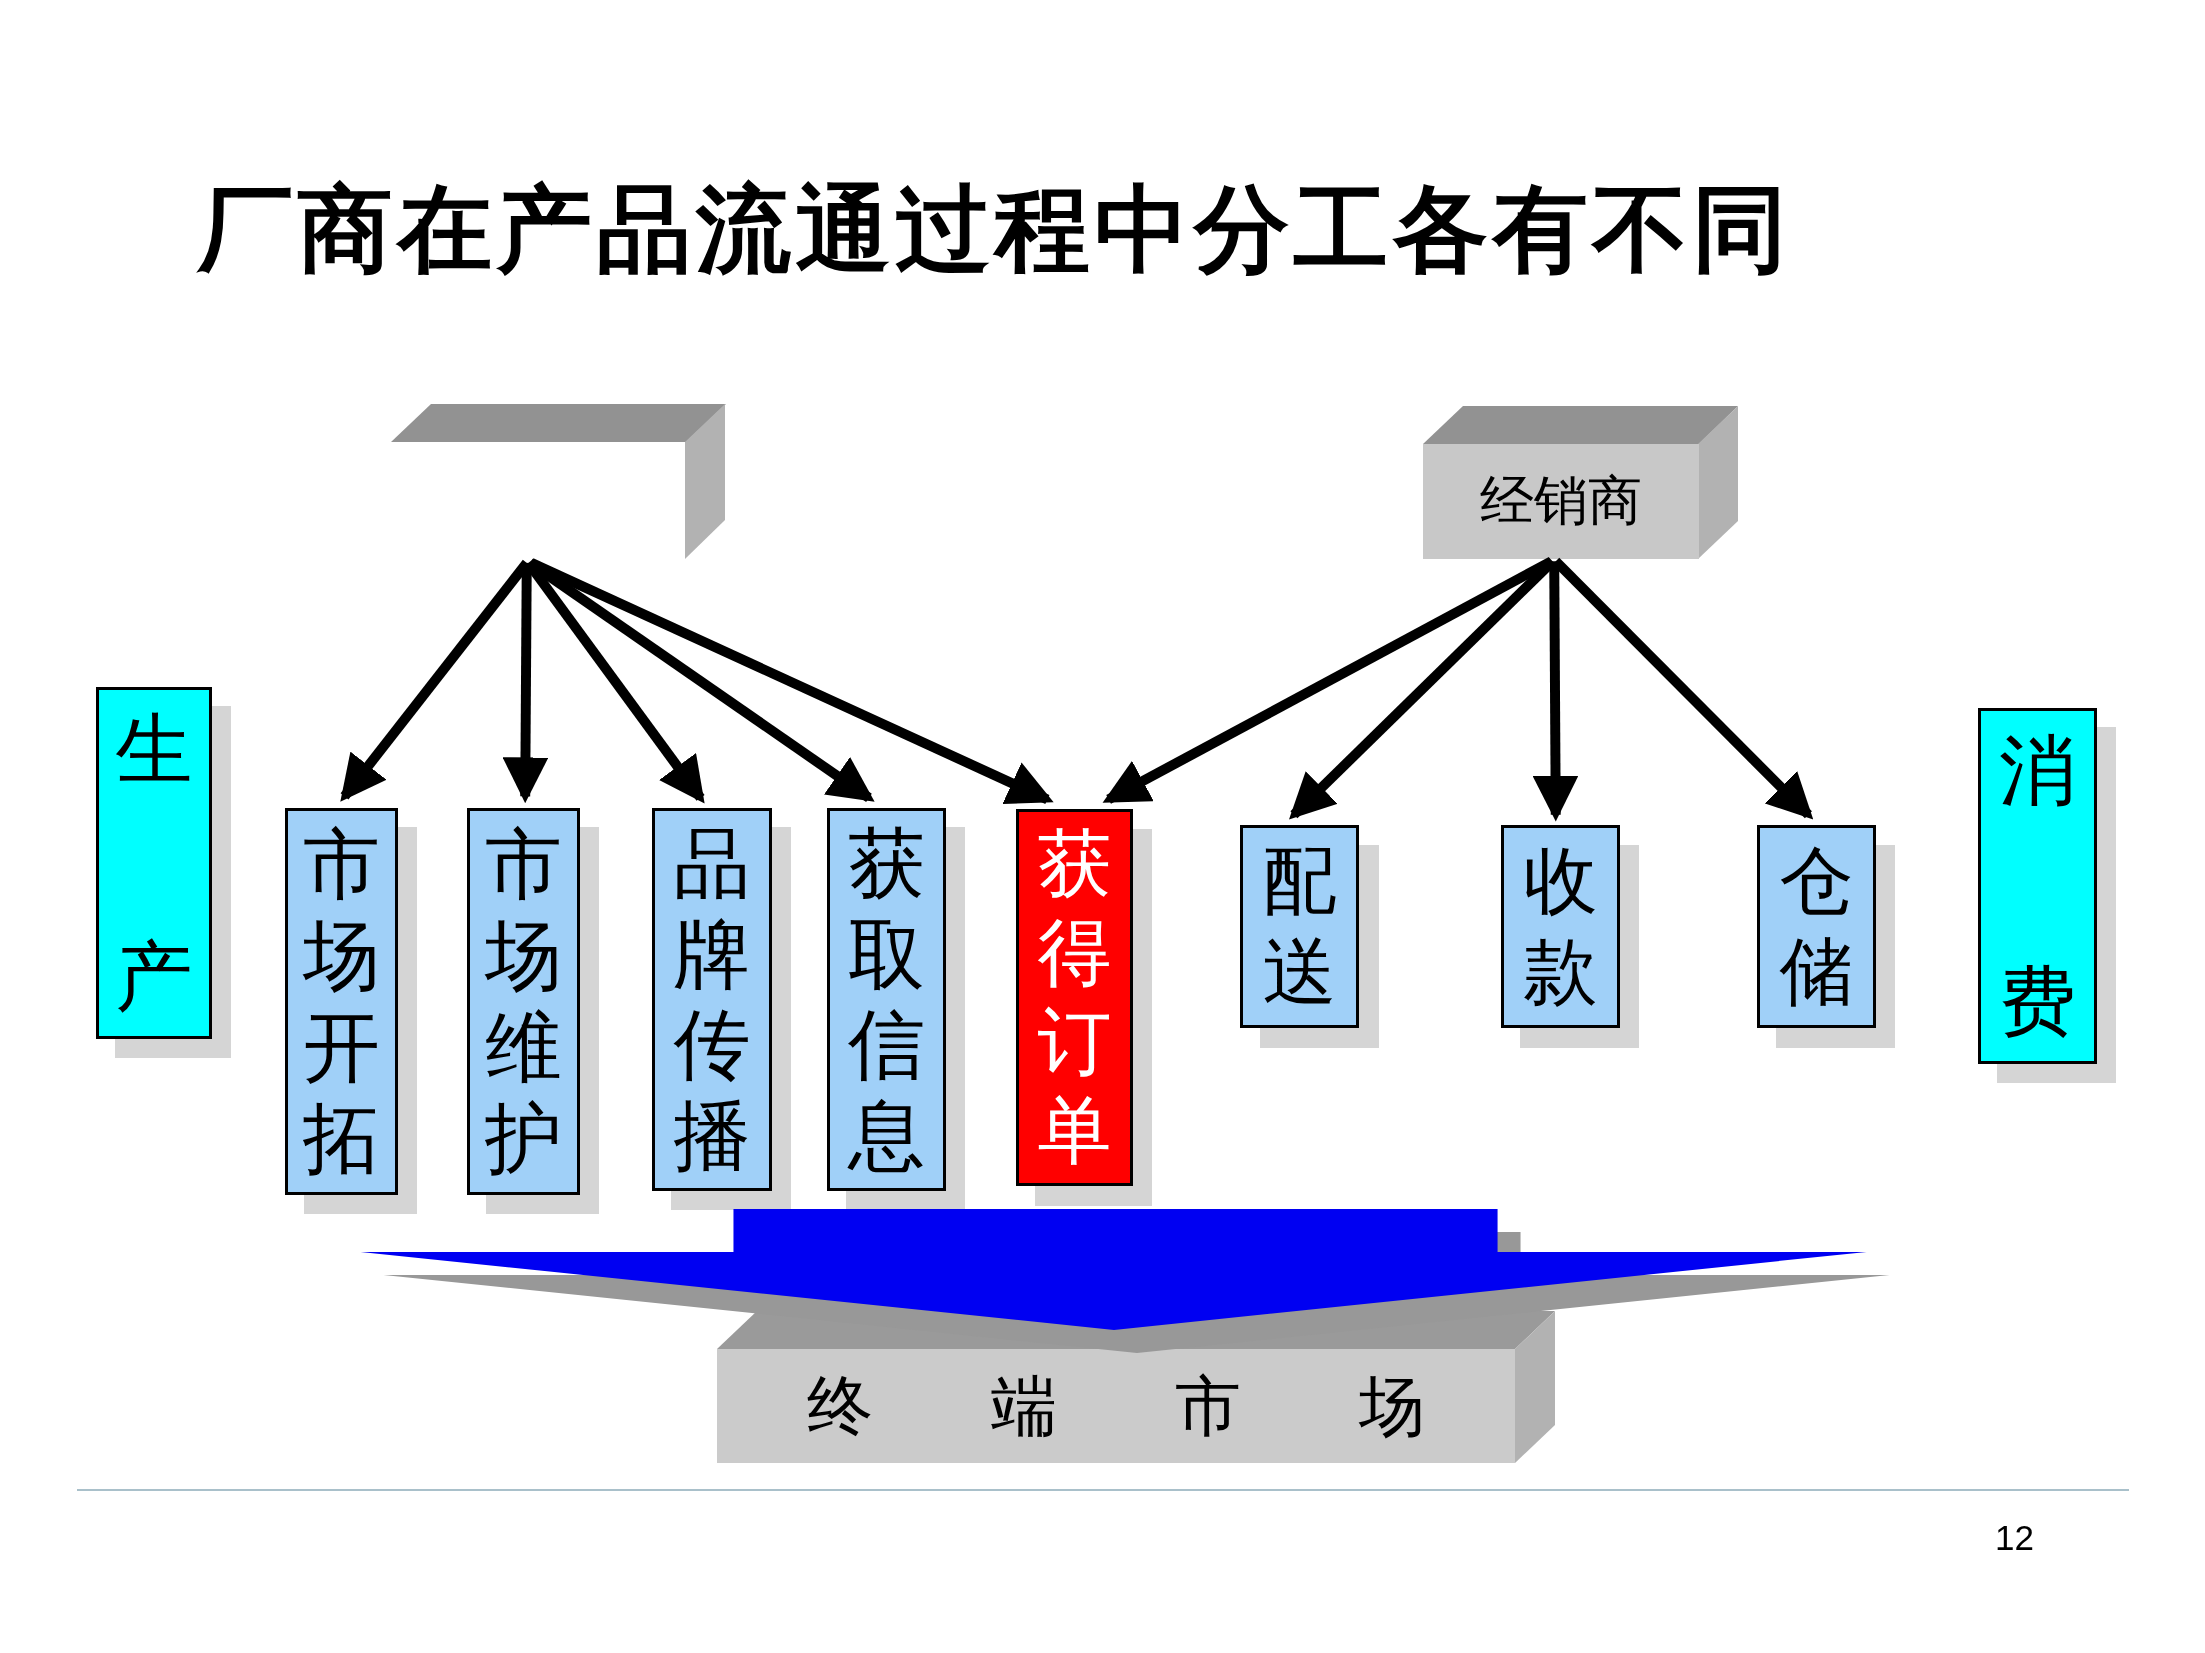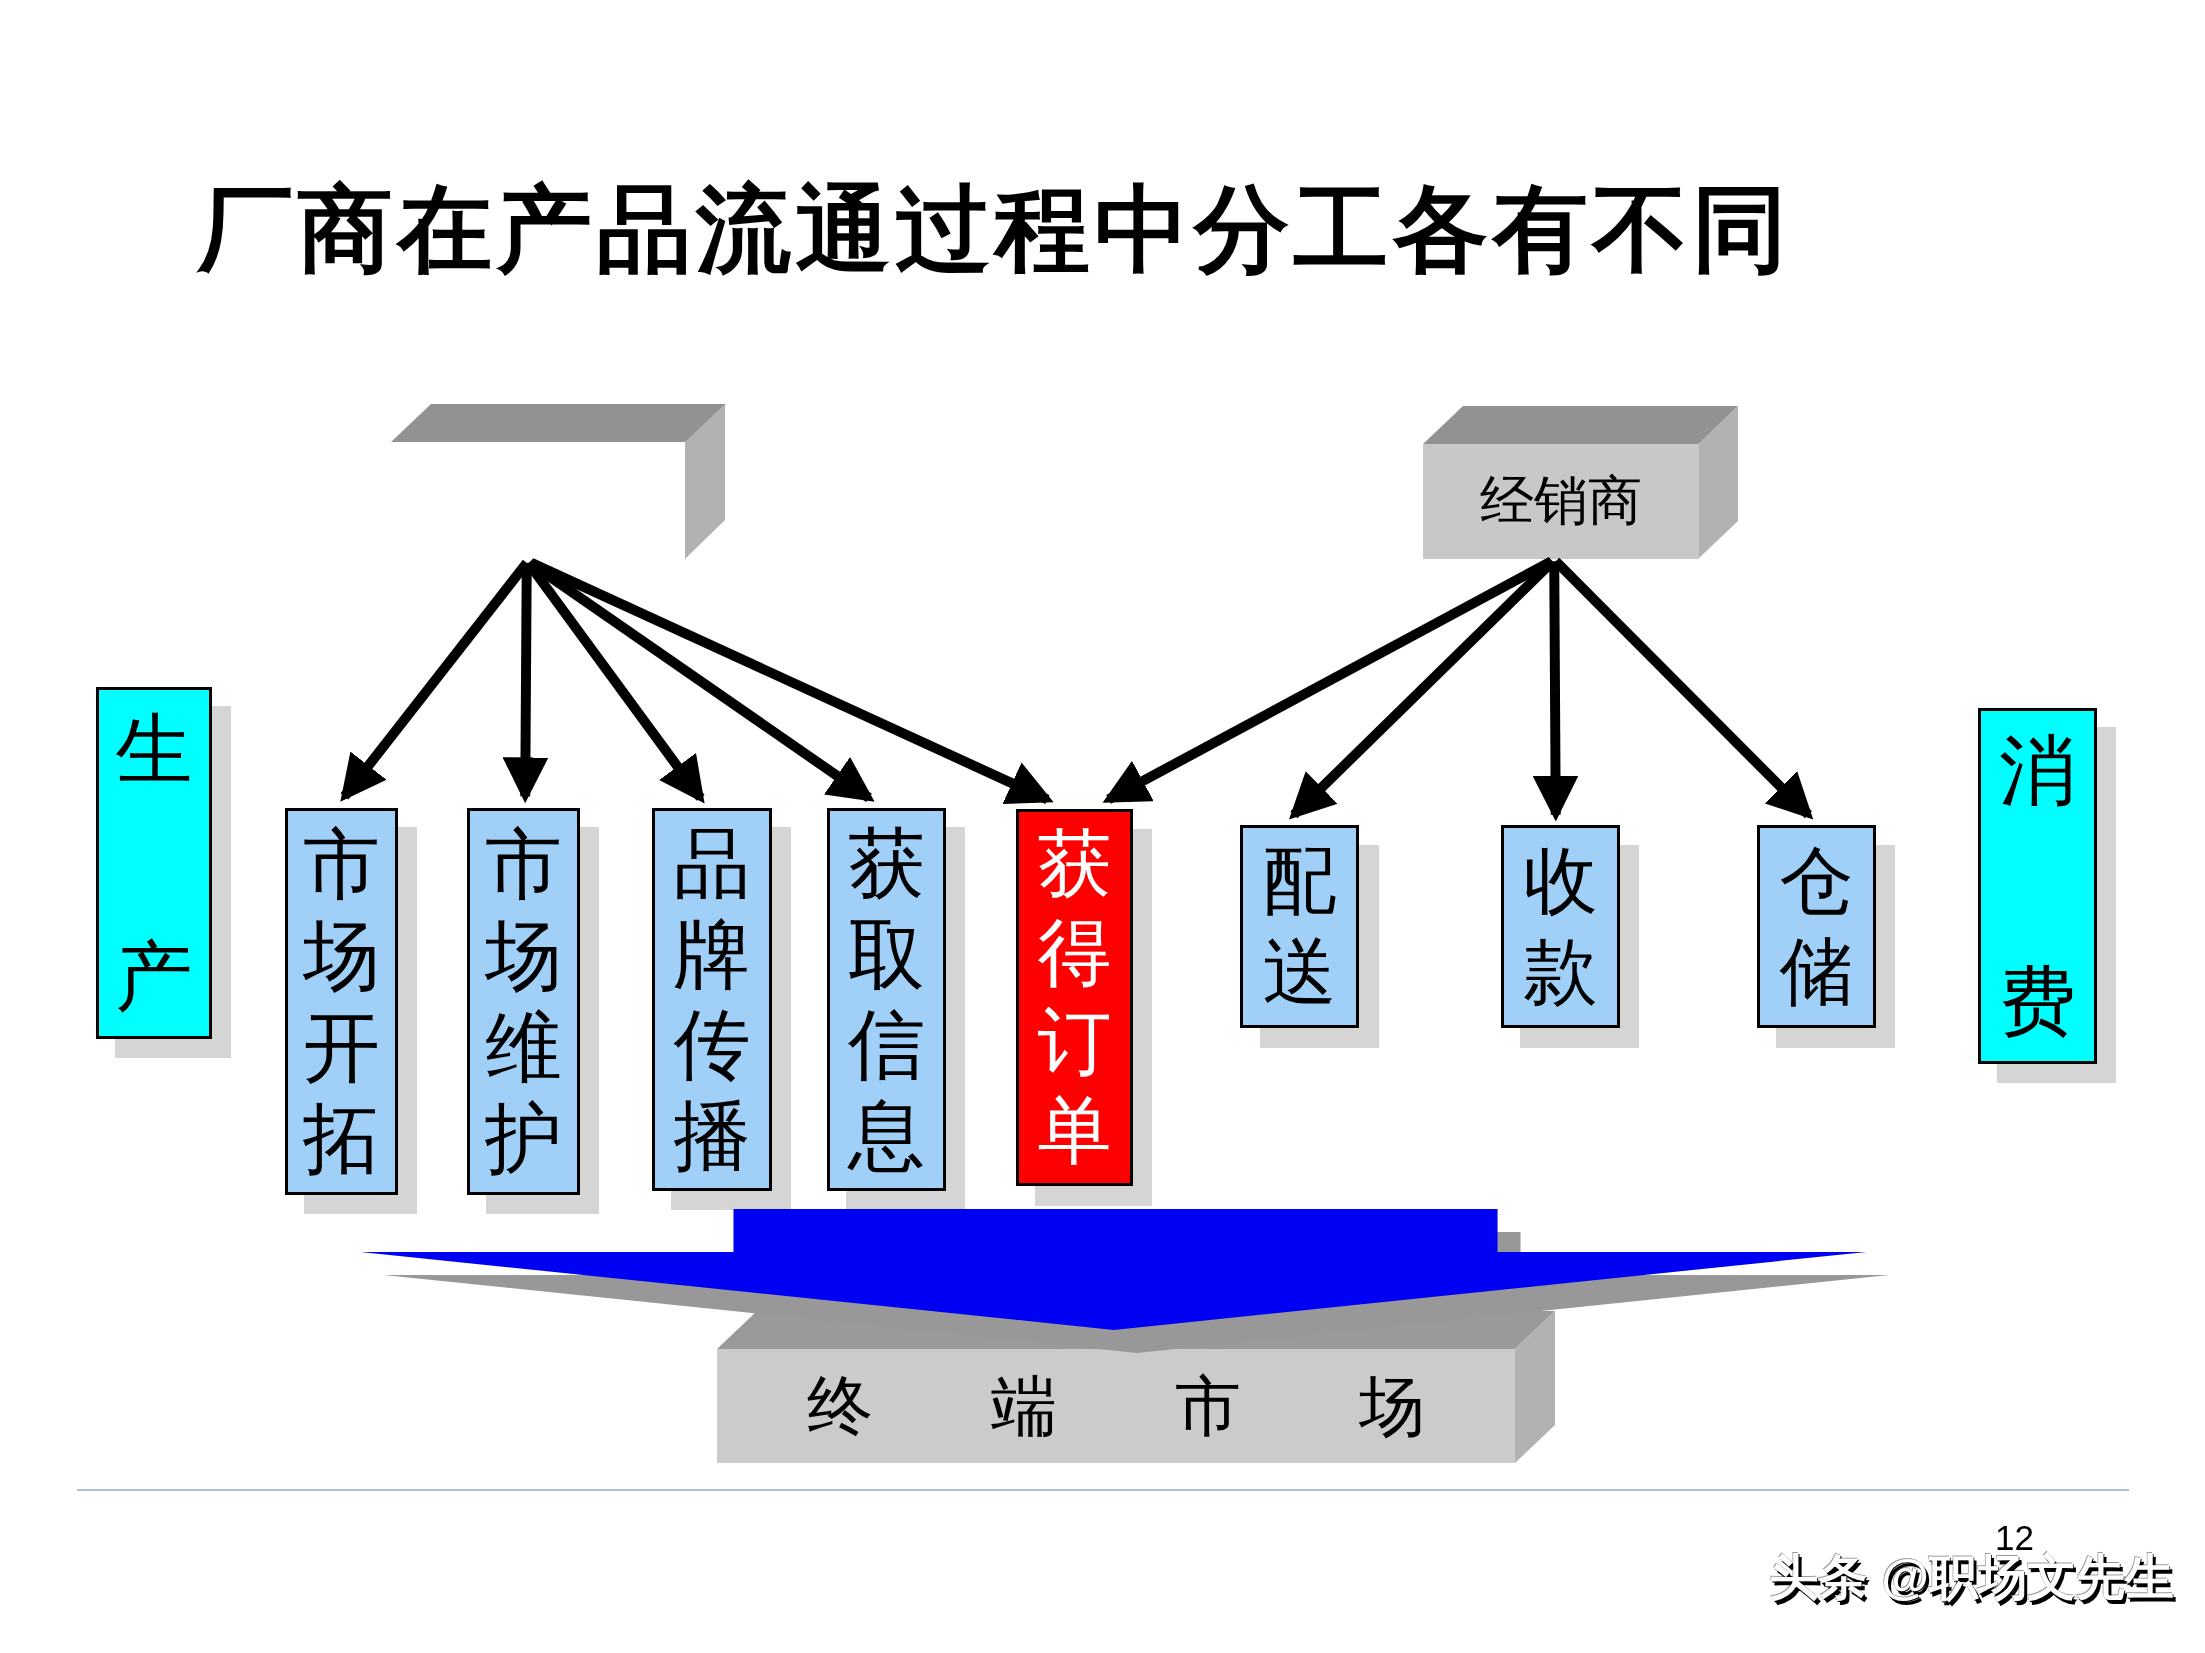--- a/index.html
+++ b/index.html
@@ -184,16 +184,15 @@
 
       <line x1="2026" y1="733" x2="1448" y2="1044" marker-end="url(#ah)"></line>
       <line x1="2028" y1="733" x2="1690" y2="1064" marker-end="url(#ah)"></line>
       <line x1="2030" y1="733" x2="2032" y2="1064" marker-end="url(#ah)"></line>
       <line x1="2032" y1="733" x2="2362" y2="1064" marker-end="url(#ah)"></line>
     </g>
   </svg>
 
   <div class="abs" id="divider"></div>
   <div class="abs" id="page-number">12</div>
-  <div class="abs" id="watermark">头条 @职场文先生</div>
 
 </div>
 
 
 </body></html>

